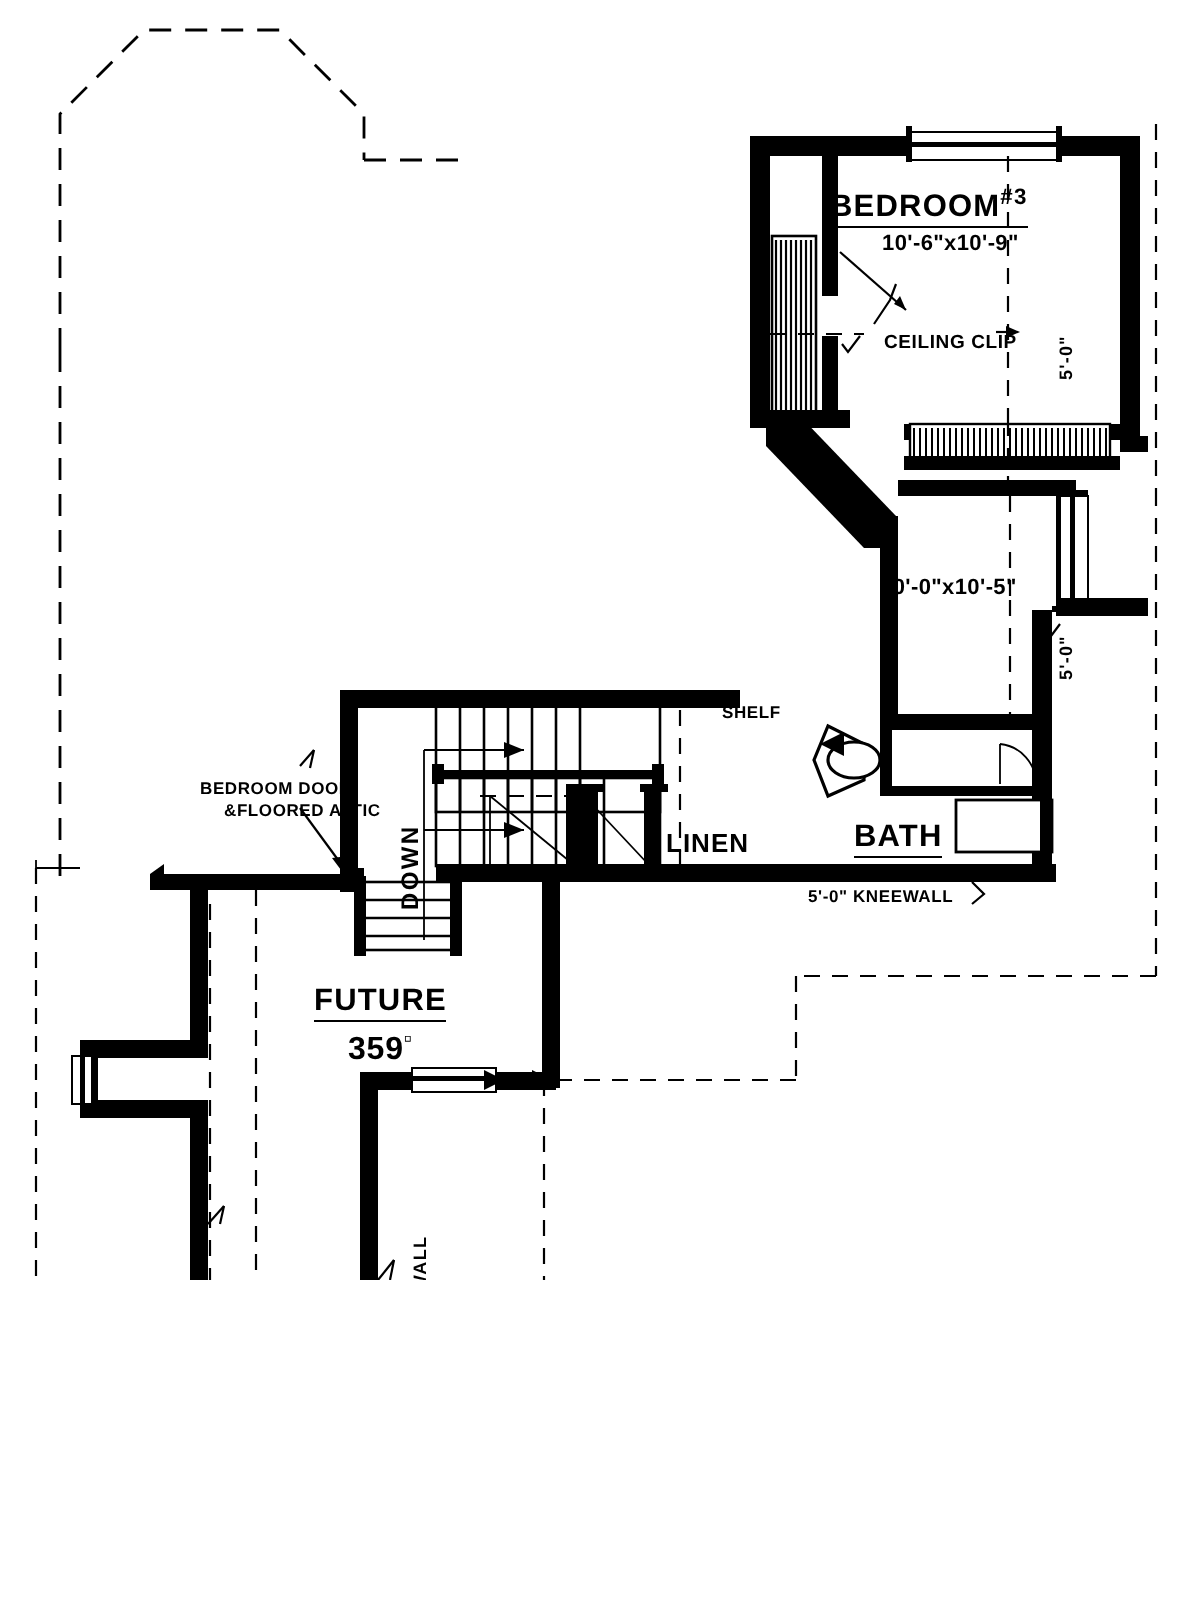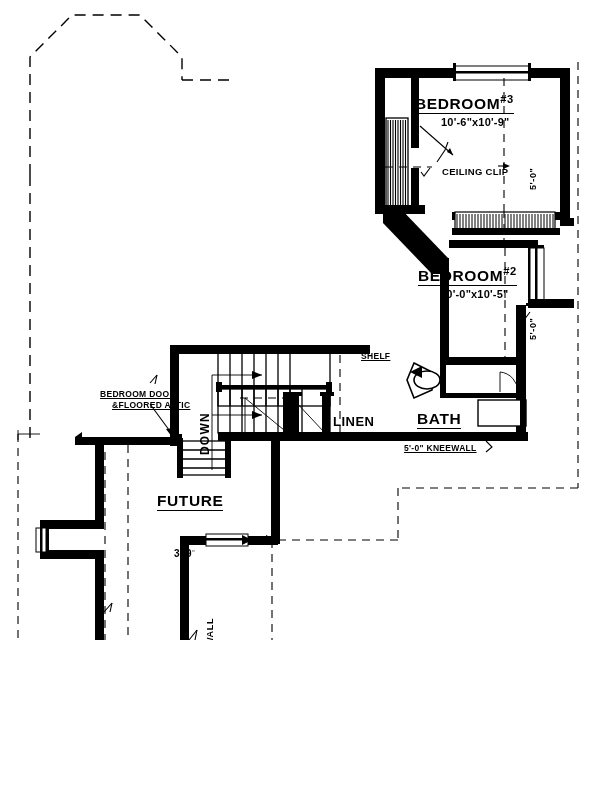--- a/index.html
+++ b/index.html
@@ -47,35 +47,33 @@
     font-size: 15.5px;
     font-weight: 700;
     letter-spacing: 0.6px;
   }
   .room-dims {
     font-size: 11px;
     font-weight: 700;
     letter-spacing: 0.2px;
   }
   .room-area {
-    font-size: 10px;
+    font-size: 16px;
     font-weight: 700;
     letter-spacing: 0.4px;
-    margin-top: 32px;
   }
   .note {
     font-size: 9.5px;
     font-weight: 700;
     letter-spacing: 0.3px;
   }
   .note-sm {
     font-size: 8.5px;
     font-weight: 700;
     letter-spacing: 0.3px;
-    text-decoration: underline;
   }
   .dim-v {
     font-size: 9px;
     font-weight: 700;
     letter-spacing: 0.6px;
     transform: rotate(-90deg);
     transform-origin: left top;
   }
   .note-v {
     font-size: 9px;
@@ -382,26 +380,23 @@
       <path class="dash-fine" d="M 128 445 L 128 760"></path>
     </g>
 
   </svg>
 
   <div class="lbl room-name" style="left:415px; top:93px;">
     <span class="underline-name"><span>BEDROOM</span><span class="sup">#3</span></span>
   </div>
   <div class="lbl room-dims" style="left:441px; top:116px;">10'-6"x10'-9"</div>
 
-  <div class="lbl room-name" style="left:418px; top:265px;">
-    <span class="underline-name"><span>BEDROOM</span><span class="sup">#2</span></span>
-  </div>
   <div class="lbl room-dims" style="left:440px; top:288px;">10'-0"x10'-5"</div>
 
-  <div class="lbl room-name" style="left:417px; top:410px;">
+  <div class="lbl room-name" style="left:427px; top:410px;">
     <span class="underline-name">BATH</span>
   </div>
 
   <div class="lbl" style="left:333px; top:414px; font-size:13px; font-weight:700; letter-spacing:0.5px;">LINEN</div>
 
   <div class="lbl room-name" style="left:157px; top:492px;text-align:right;">
     <span class="underline-name">FUTURE</span>
   </div>
   <div class="lbl room-area" style="left:174px; top:514px;"><span>359</span><span class="sup">▫</span></div>
 

